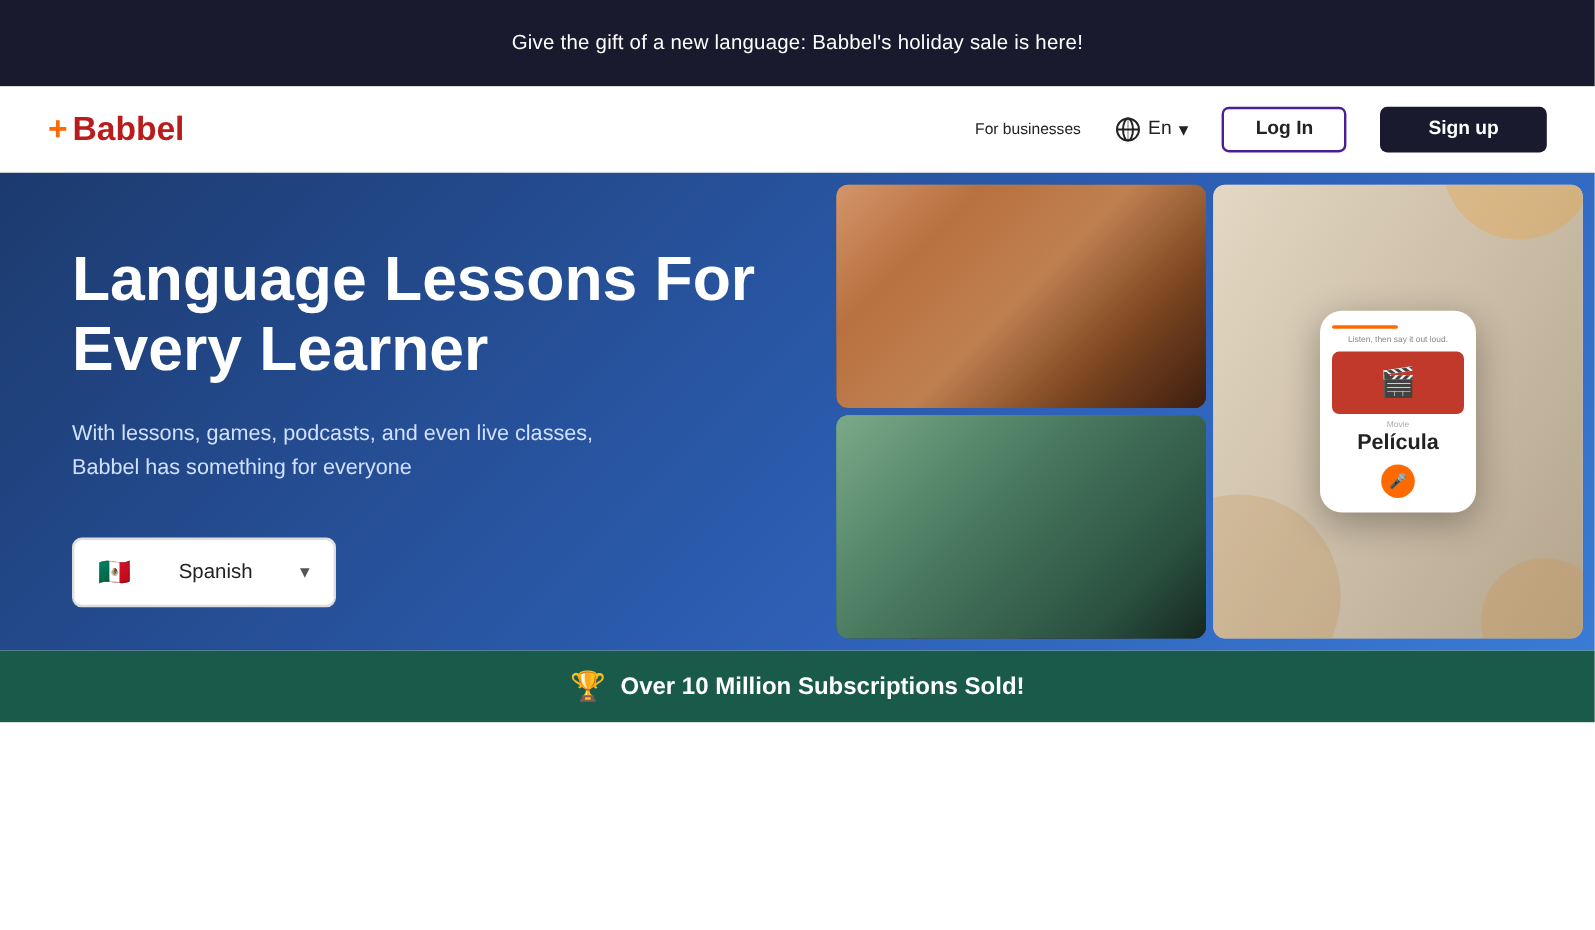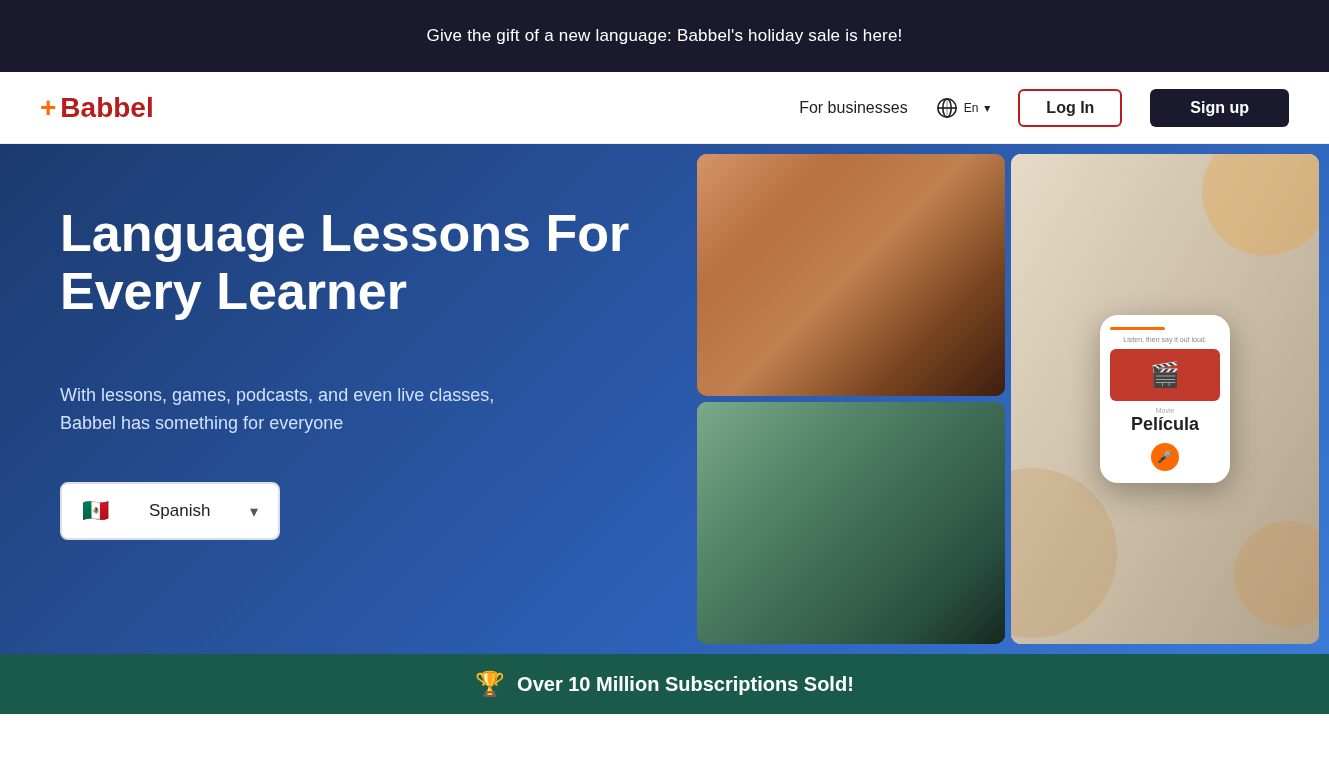--- a/index.html
+++ b/index.html
@@ -72,39 +72,39 @@
       color: #1a1a1a;
     }
     .logo-text span { color: #ff6a00; }
 
     .nav-right {
       display: flex;
       align-items: center;
       gap: 28px;
     }
     .nav-link {
-      font-size: 16px;
+      font-size: 13px;
       color: #222;
       text-decoration: none;
       cursor: pointer;
     }
     .lang-selector {
       display: flex;
       align-items: center;
       gap: 6px;
       cursor: pointer;
-      font-size: 12px;
+      font-size: 16px;
       color: #222;
     }
     .globe-icon {
       width: 22px;
       height: 22px;
     }
     .btn-login {
-      border: 2px solid #b91c1c;
+      border: 2px solid #4c1d95;
       background: transparent;
       padding: 8px 26px;
       border-radius: 6px;
       font-size: 16px;
       font-weight: 600;
       cursor: pointer;
       color: #222;
     }
     .btn-signup {
       background: #1a1a2e;
@@ -113,21 +113,21 @@
       padding: 10px 40px;
       border-radius: 6px;
       font-size: 16px;
       font-weight: 700;
       cursor: pointer;
     }
 
     
     .hero {
       display: flex;
-      height: 510px;
+      height: 398px;
       background: linear-gradient(135deg, #1c3a6e 0%, #2d5fb5 60%, #3a7bd5 100%);
       position: relative;
       overflow: hidden;
     }
     .hero-left {
       flex: 0 0 52%;
       padding: 60px 50px 40px 60px;
       display: flex;
       flex-direction: column;
       justify-content: flex-start;
@@ -138,21 +138,20 @@
       color: #fff;
       line-height: 1.12;
       margin-bottom: 28px;
     }
     .hero-subtitle {
       font-size: 18px;
       color: #d0e0ff;
       line-height: 1.55;
       margin-bottom: 44px;
       max-width: 480px;
-      margin-top: 34px;
     }
     .hero-controls {
       display: flex;
       align-items: center;
       gap: 16px;
     }
     .language-dropdown {
       display: flex;
       align-items: center;
       gap: 10px;

